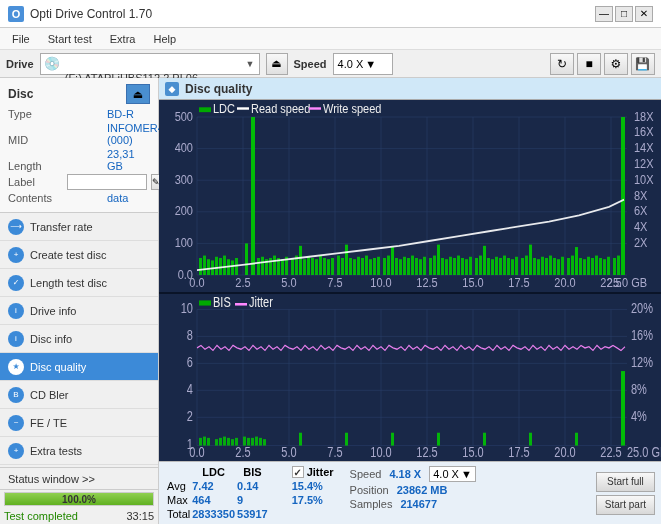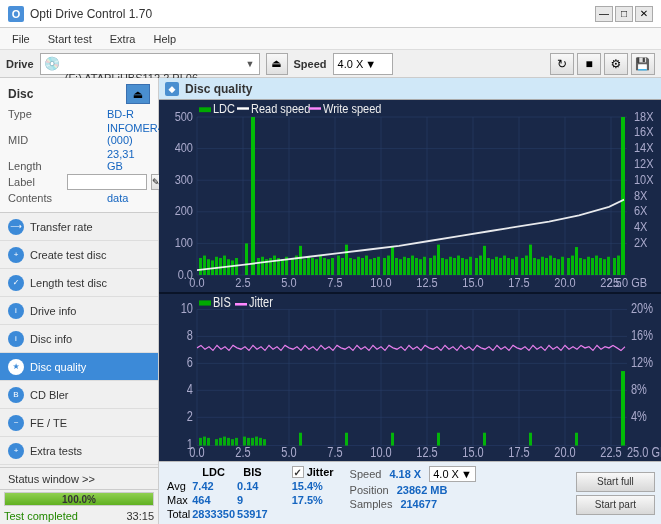--- a/index.html
+++ b/index.html
@@ -198,21 +198,21 @@
       padding: 2px 6px;
       display: flex;
       gap: 8px;
       align-items: stretch;
     }
     .stats-val { color: #1565c0; font-weight: bold; }
     .speed-dropdown { background: white; border: 1px solid #aaa; font-size: 10px; padding: 1px 3px; display: flex; align-items: center; gap: 2px; }
 
     .action-btns { display: flex; flex-direction: column; gap: 3px; justify-content: center; }
     .action-btn {
-      height: 20px; padding: 0 18px;
+      height: 20px; padding: 0 8px;
       background: linear-gradient(to bottom, #f8f8f8, #d8d8d8);
       border: 1px solid #aaa; cursor: pointer;
       font-size: 10px; color: #333;
       display: flex; align-items: center; justify-content: center;
       white-space: nowrap;
     }
 
     .checkbox { width: 12px; height: 12px; border: 1px solid #aaa; background: white; display: flex; align-items: center; justify-content: center; font-size: 10px; color: #333; cursor: pointer; }
 
     .svg-chart { width: 100%; height: 100%; }

